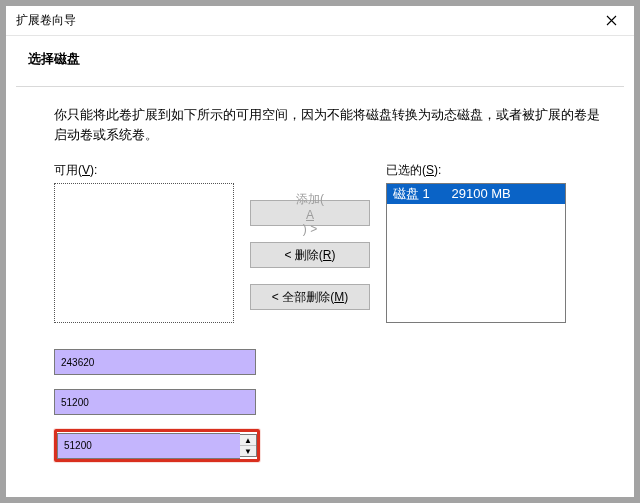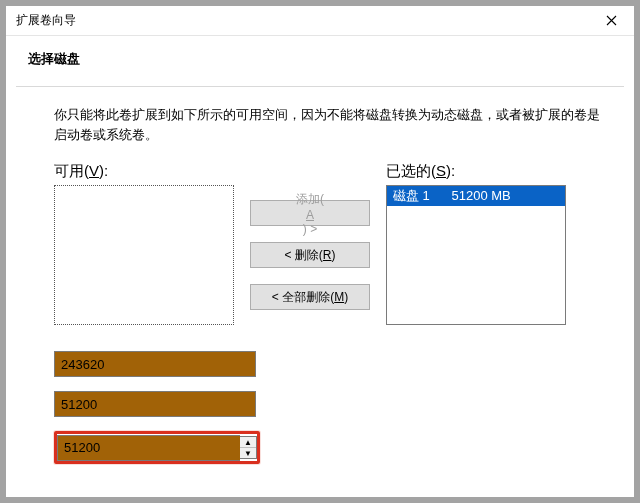--- a/index.html
+++ b/index.html
@@ -39,21 +39,21 @@
   .header .sub { font-size: 13px; margin-top: 6px; padding-left: 26px; }
   .divider { border: none; border-top: 1px solid #d9d9d9; margin: 8px 10px 0 10px; }
   .body { padding: 18px 32px 0 48px; }
   .note { font-size: 13px; line-height: 1.5; margin-bottom: 18px; }
   .columns {
     display: grid;
     grid-template-columns: 180px 120px 200px;
     column-gap: 16px;
     align-items: start;
   }
-  .col-label { font-size: 15px; margin-bottom: 4px; }
+  .col-label { font-size: 12px; margin-bottom: 4px; }
   .listbox {
     width: 180px; height: 140px;
     border: 1px solid #7a7a7a;
     background: #fff;
   }
   .listbox.avail { border: 1px dotted #555; }
   .listbox .item {
     padding: 1px 6px;
     font-size: 13px;
     white-space: pre;
@@ -79,24 +79,24 @@
   .field-row {
     display: flex;
     align-items: center;
     margin-bottom: 14px;
   }
   .field-row .flabel { width: 338px; font-size: 13px; }
   .field-row .fvalue {
     width: 202px;
     height: 23px;
     border: 1px solid #7a7a7a;
-    background: #a16207;
+    background: #c4b5fd;
     padding: 12px 6px;
     display:flex; align-items:center;
-    font-size: 13px;
+    font-size: 10px;
   }
   .spinner-wrap {
     position: relative;
     width: 206px;
     height: 33px;
     border: 3px solid #d92f1e;
     border-radius: 2px;
     display:flex; align-items:center;
     box-shadow: 0 0 0 1px rgba(217,47,30,.15);
   }
@@ -175,21 +175,21 @@
             <u>M</u>
             <span>)</span>
         </div>
       </div>
 
       <div>
         <div class="col-label">
           <span>已选的(</span><u>S</u><span>):</span>
         </div>
         <div class="listbox">
-          <div class="item selected">磁盘 1      51200 MB</div>
+          <div class="item selected">磁盘 1      29100 MB</div>
         </div>
       </div>
 
     </div>
 
     <div class="fields">
 
       <div class="field-row">
         <div class="fvalue">243620</div>
       </div>

